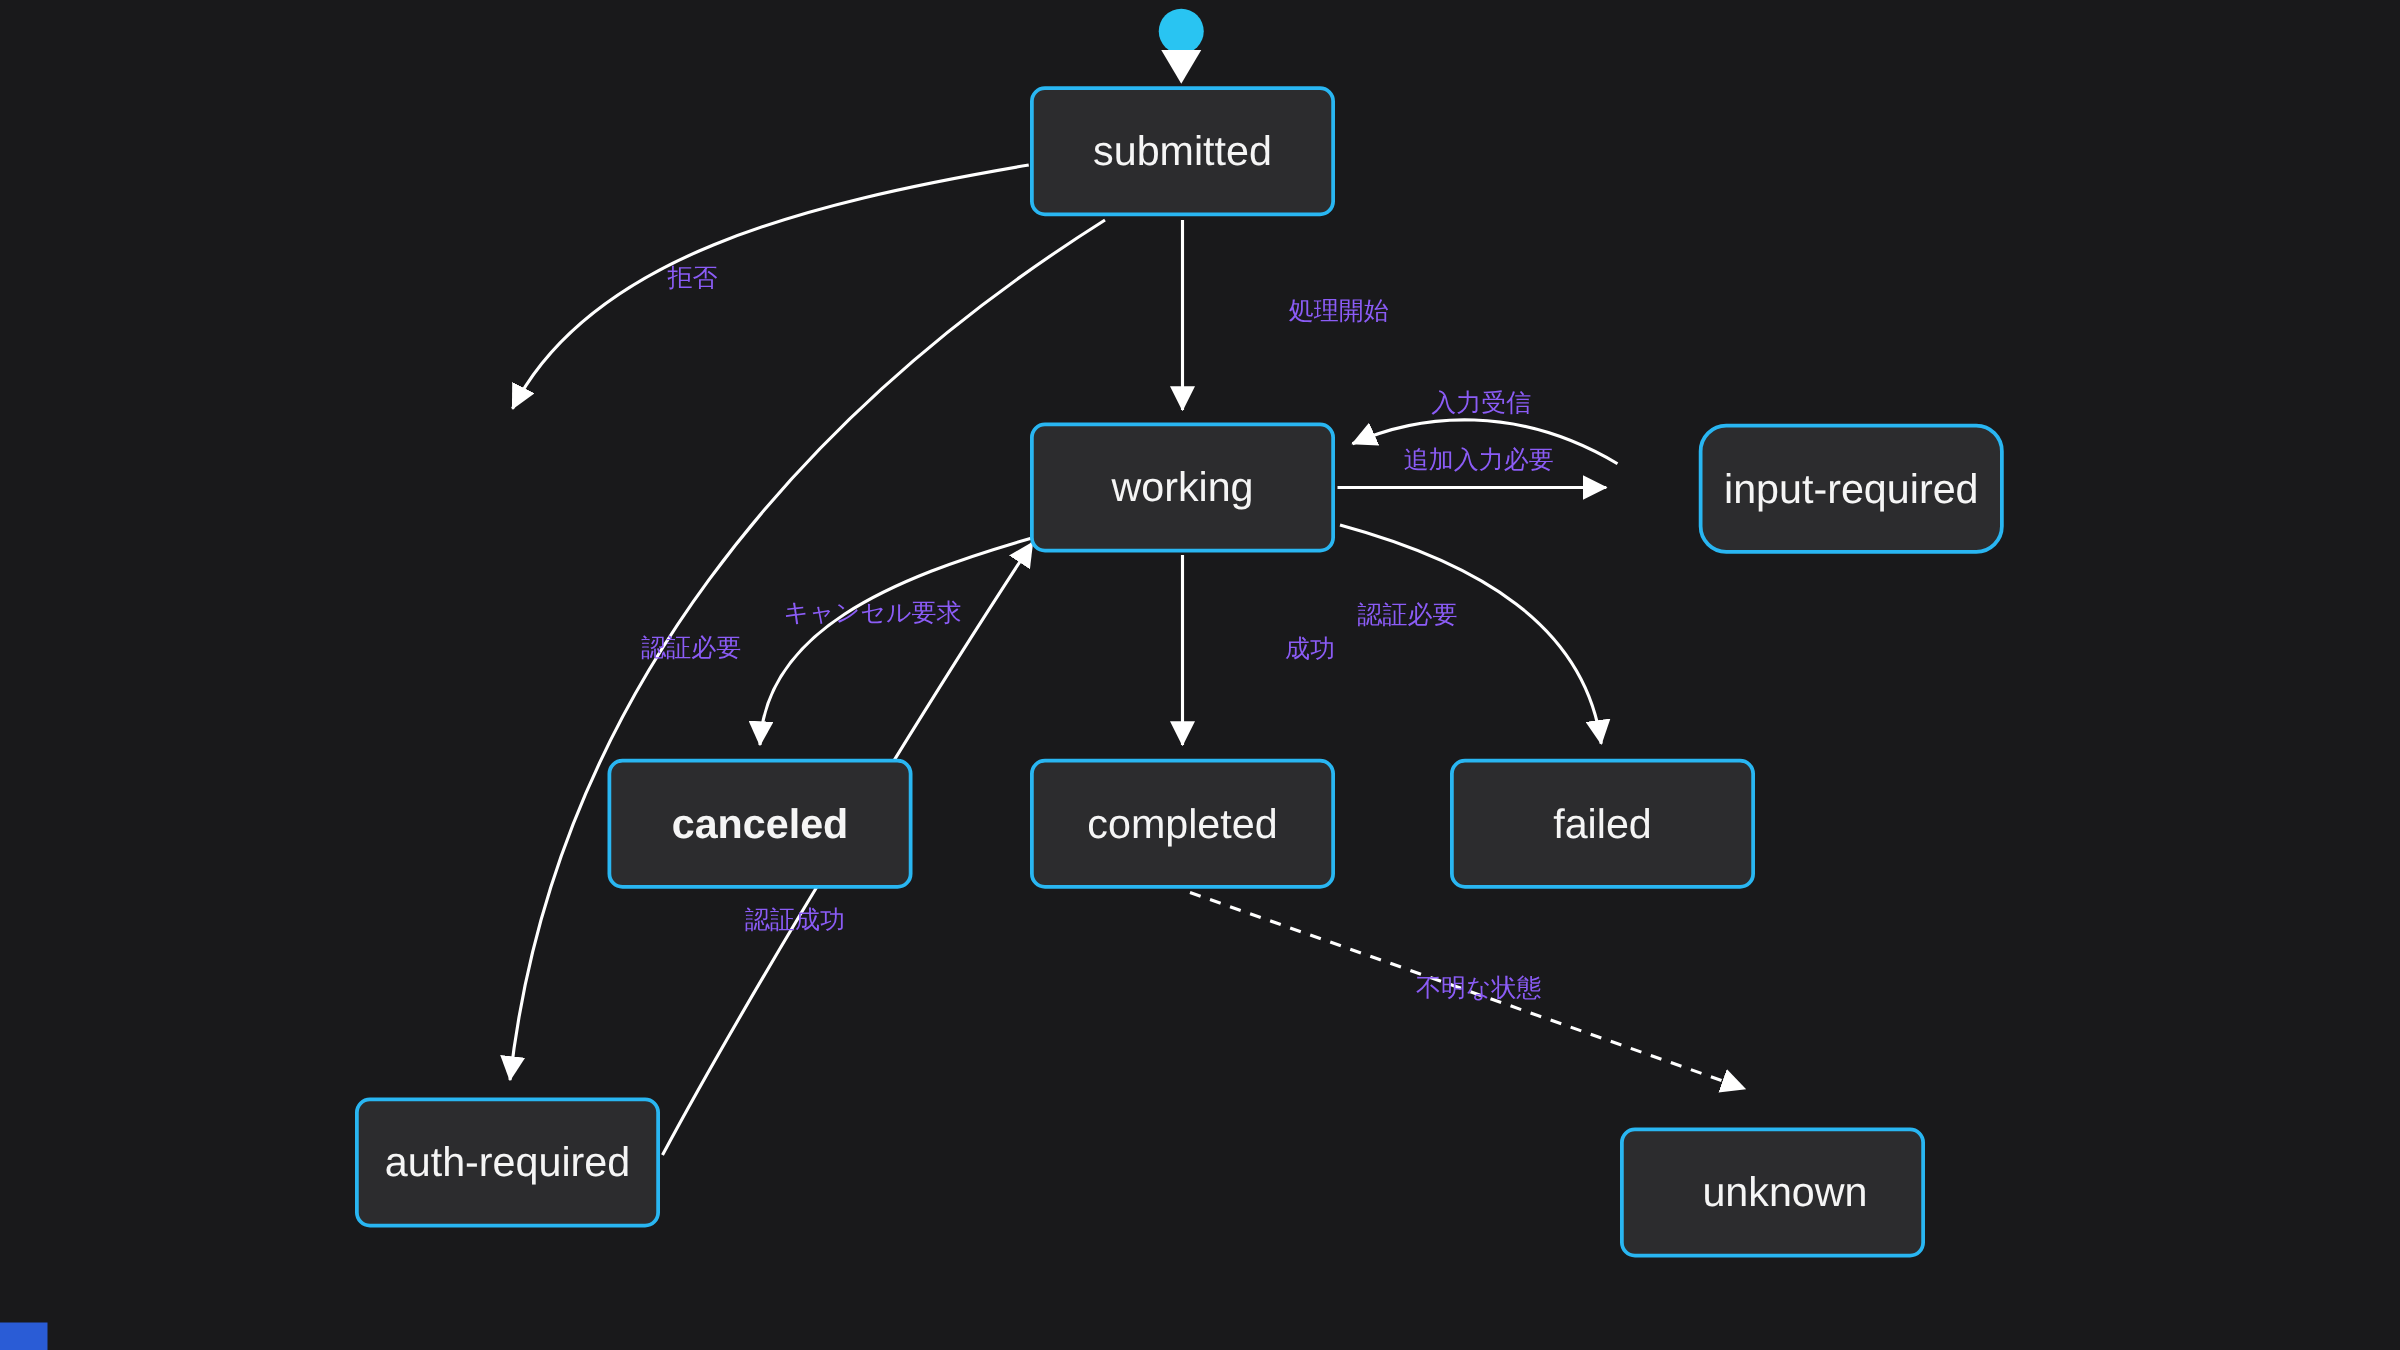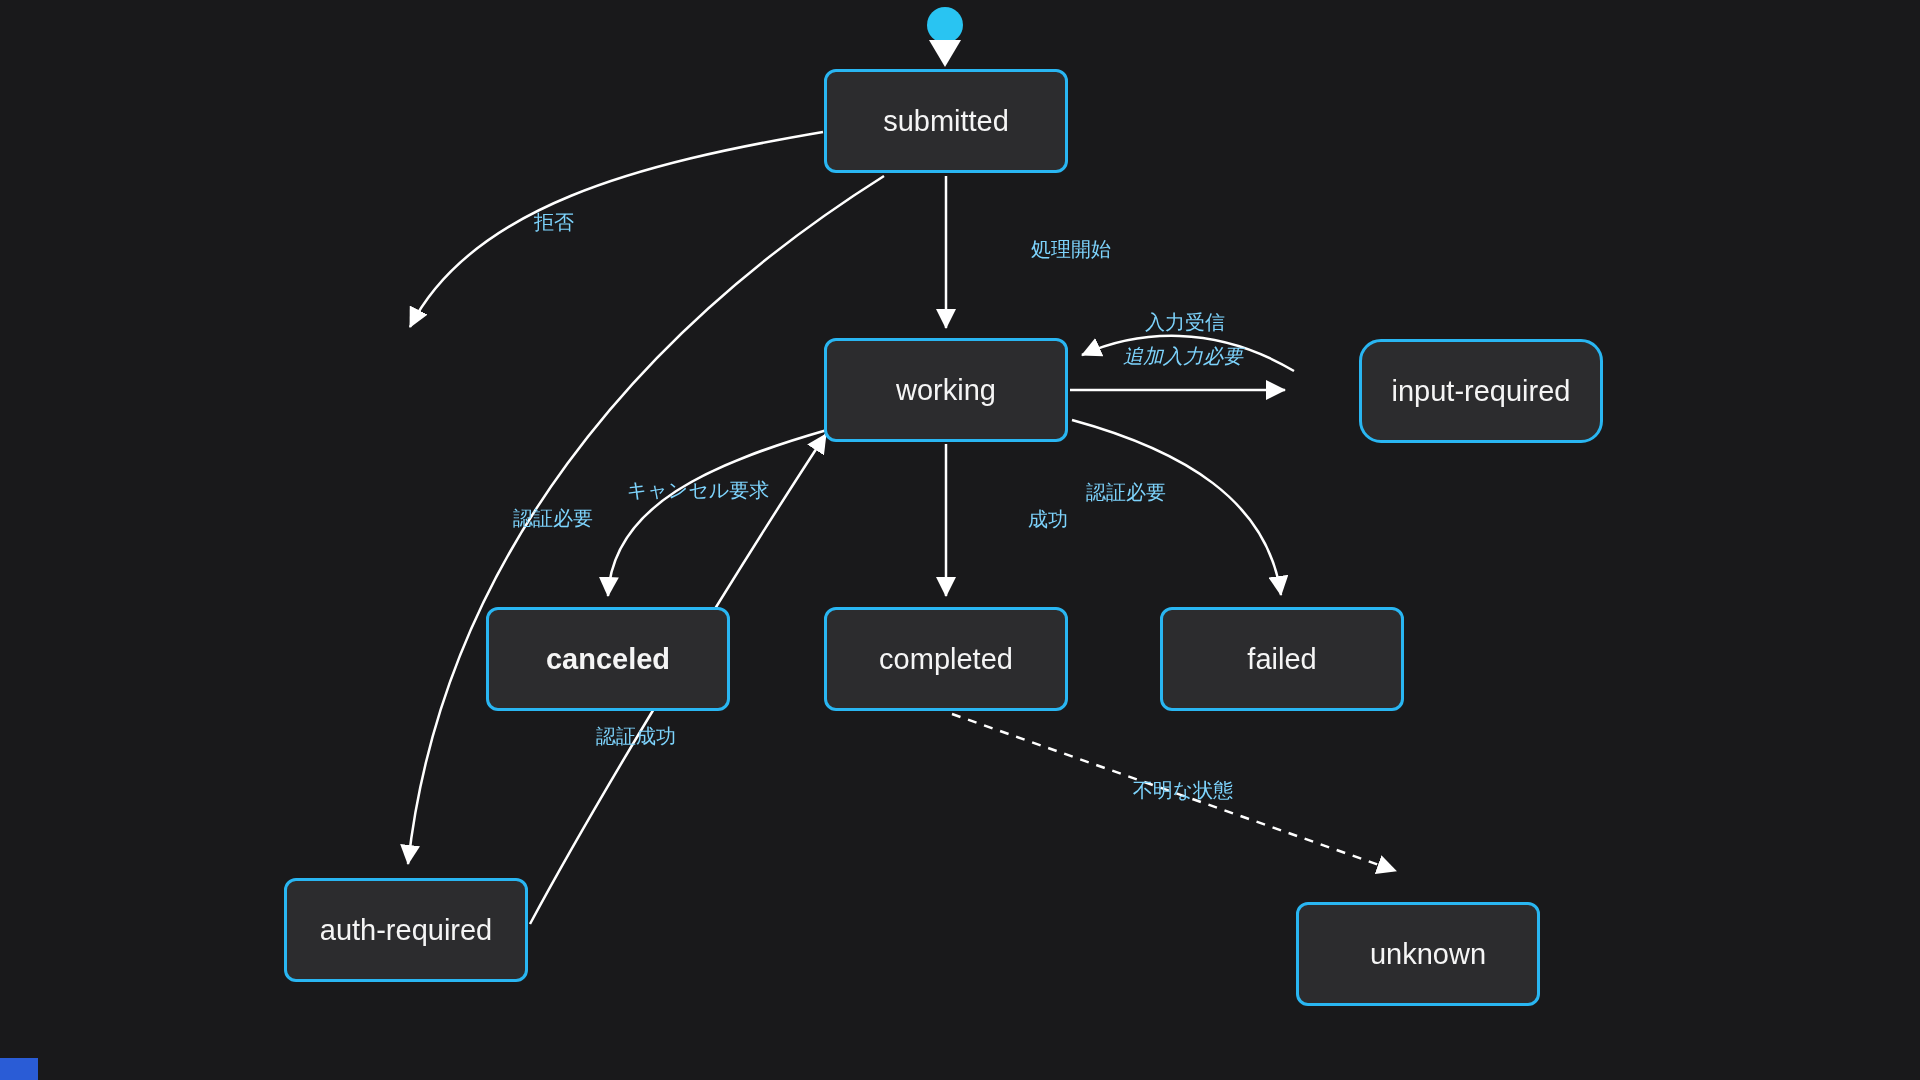--- a/index.html
+++ b/index.html
@@ -6,44 +6,44 @@
   #stage{
     position:relative;width:1920px;height:1080px;overflow:hidden;
     background:#19191b;
     font-family:"Liberation Sans","DejaVu Sans",sans-serif;
   }
   #edge-layer{position:absolute;left:0;top:0;width:1920px;height:1080px;}
   .state-node{
     position:absolute;width:244px;height:104px;
     background:#2c2c2e;border:3px solid #29b6f2;border-radius:12px;
     display:flex;align-items:center;justify-content:center;
-    color:#f5f5f5;font-size:29px;box-sizing:border-box;
+    color:#f5f5f5;font-size:33px;box-sizing:border-box;
   }
   .edge-label{
     position:absolute;transform:translate(-50%,-50%);
-    color:#7dd3fc;font-size:20px;white-space:nowrap;
+    color:#8b5cf6;font-size:20px;white-space:nowrap;
   }
   .corner-accent{
     position:absolute;left:0;bottom:0;width:38px;height:22px;background:#2a5cd6;
   }
   
   #n-submitted     {left:824px; top:69px;}
   #n-rejected      {left:284px; top:339px;}
   #n-working       {left:824px; top:338px;}
   #n-input-required{left:1359px;top:339px;border-radius:22px;}
   #n-canceled      {left:486px; top:607px;font-weight:bold;}
   #n-completed     {left:824px; top:607px;}
   #n-failed        {left:1160px;top:607px;}
   #n-auth-required {left:284px; top:878px;}
   #n-unknown       {left:1296px;top:902px;padding-left:20px;}
   
   #l-reject   {left:554px; top:222px;}
   #l-start    {left:1071px;top:249px;text-align:right;}
   #l-inputrecv{left:1185px;top:322px;}
-  #l-inputneed{left:1183px;top:356px;font-style:italic;}
+  #l-inputneed{left:1183px;top:368px;}
   #l-cancel   {left:698px; top:490px;}
   #l-authneed {left:553px; top:518px;}
   #l-error    {left:1126px;top:492px;}
   #l-success  {left:1048px;top:519px;}
   #l-authok   {left:636px; top:736px;}
   #l-unknown  {left:1183px;top:790px;}
 </style>
 </head>
 <body>
 

